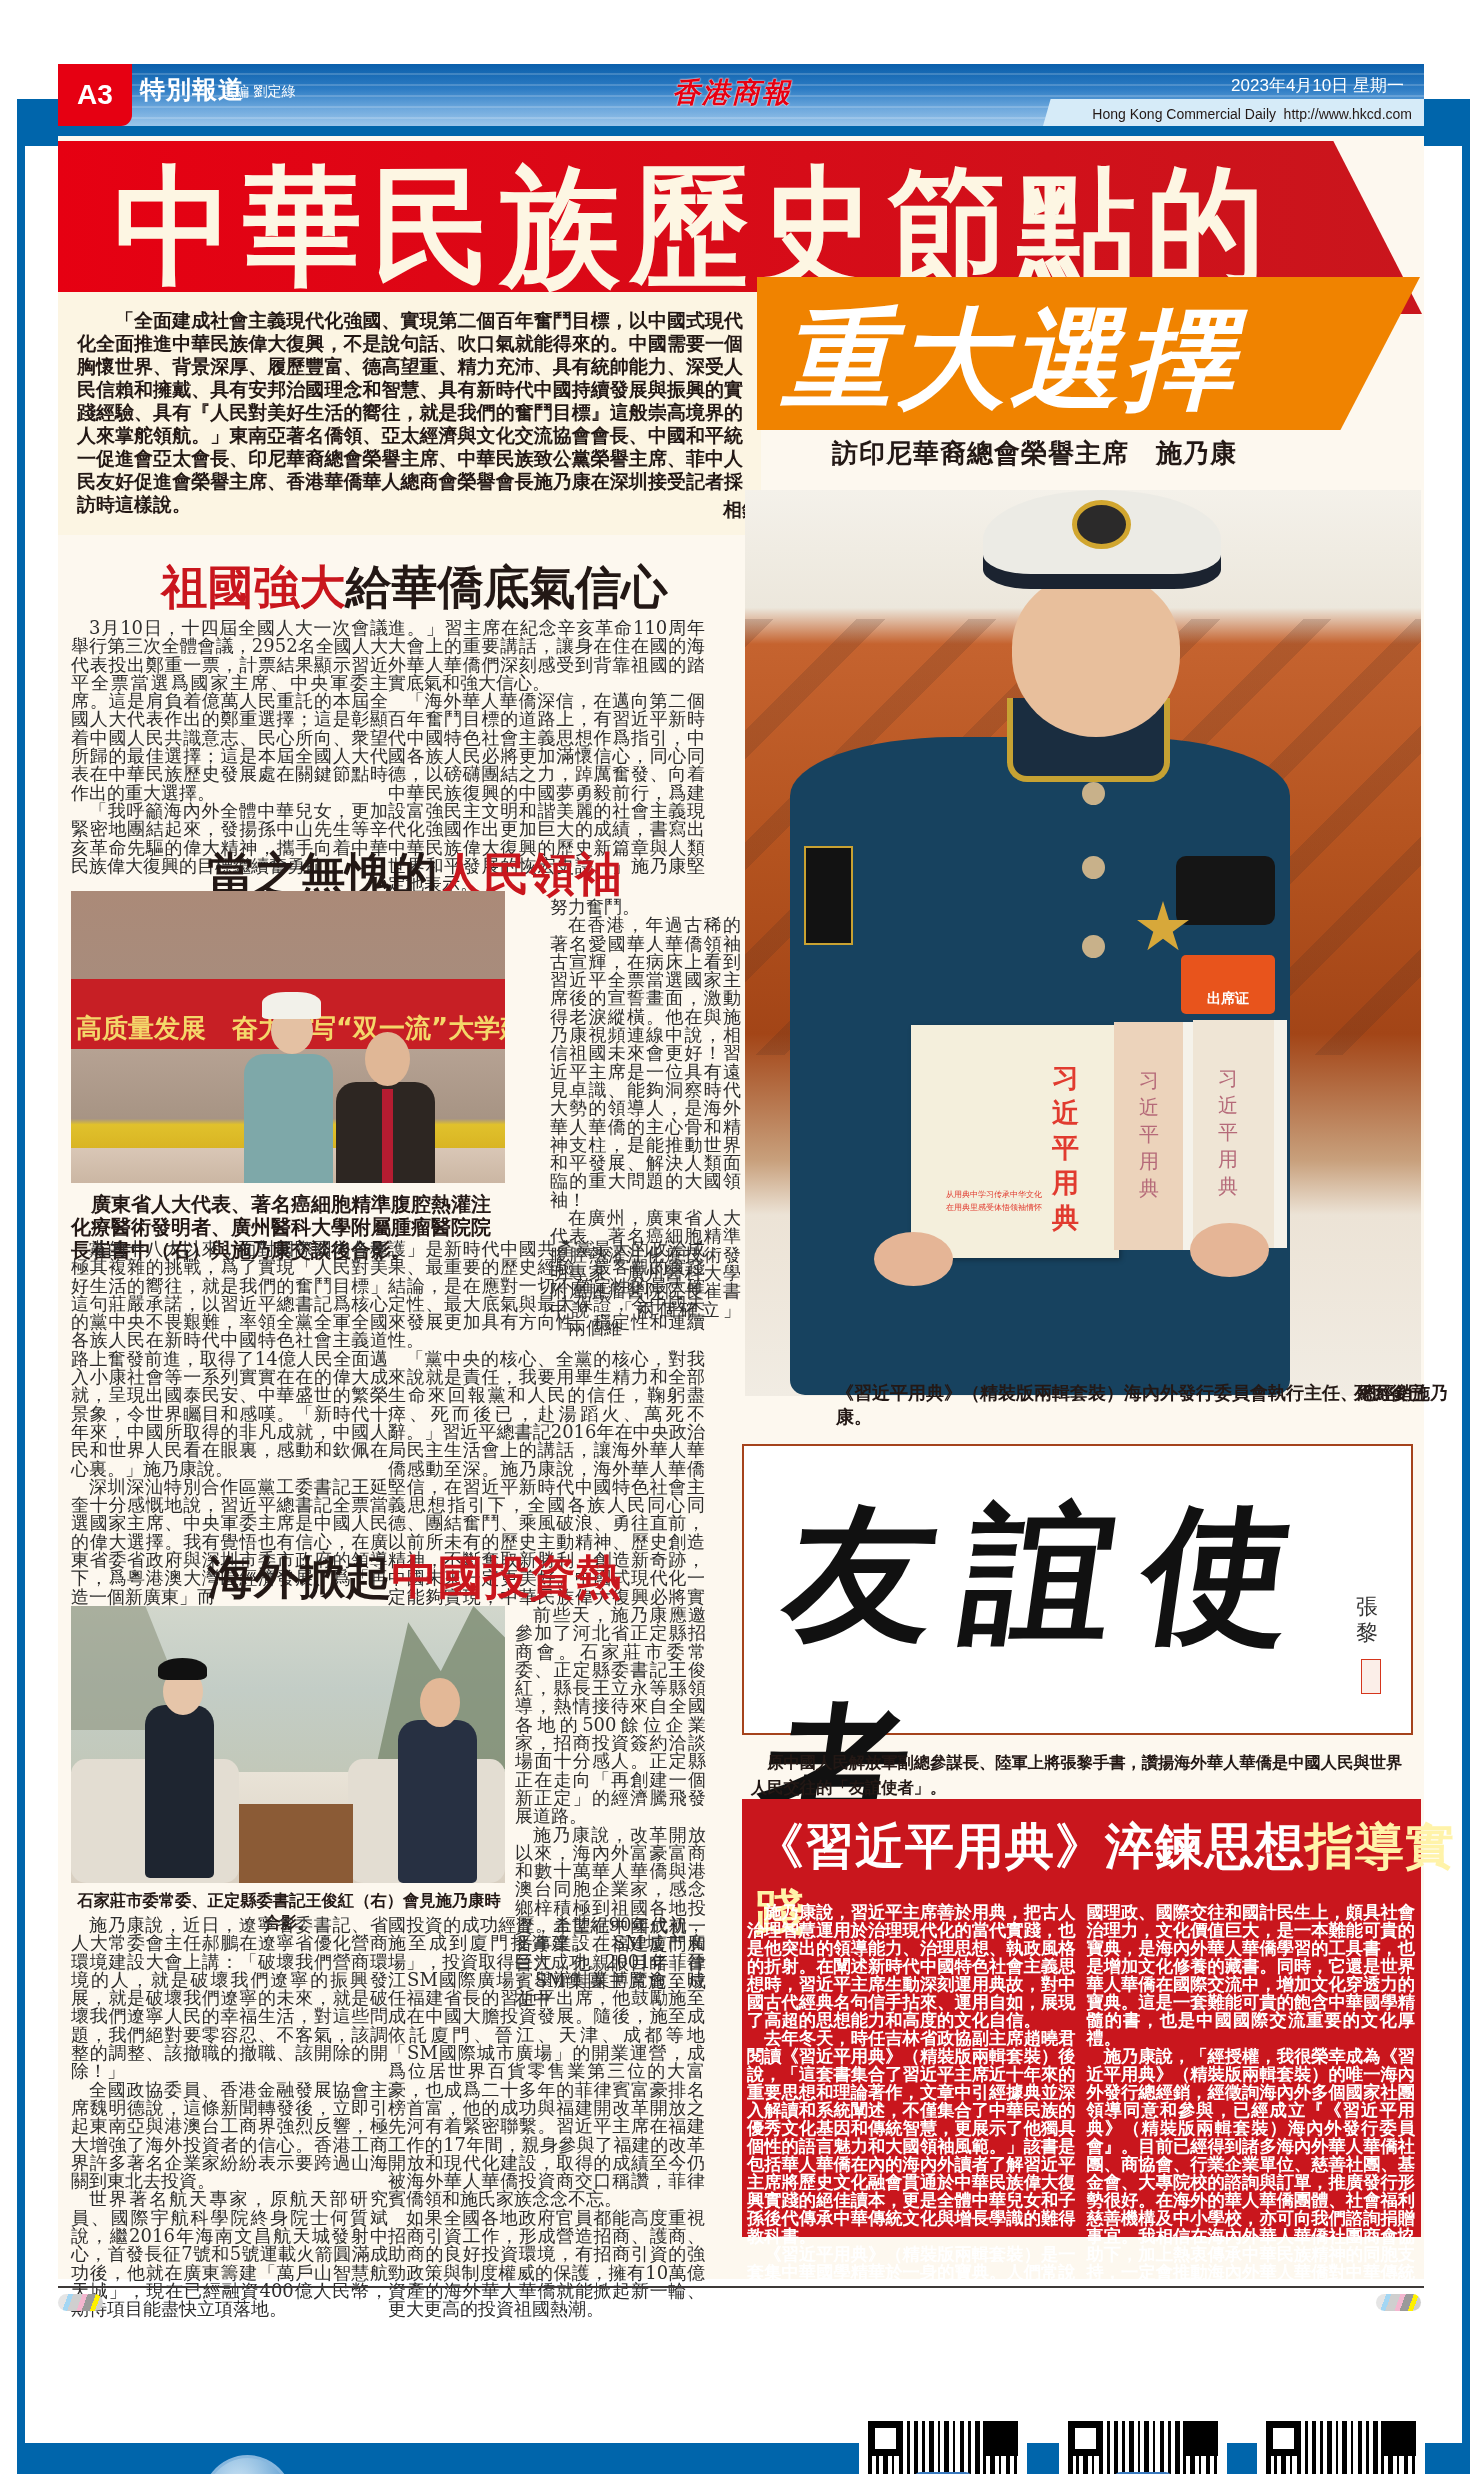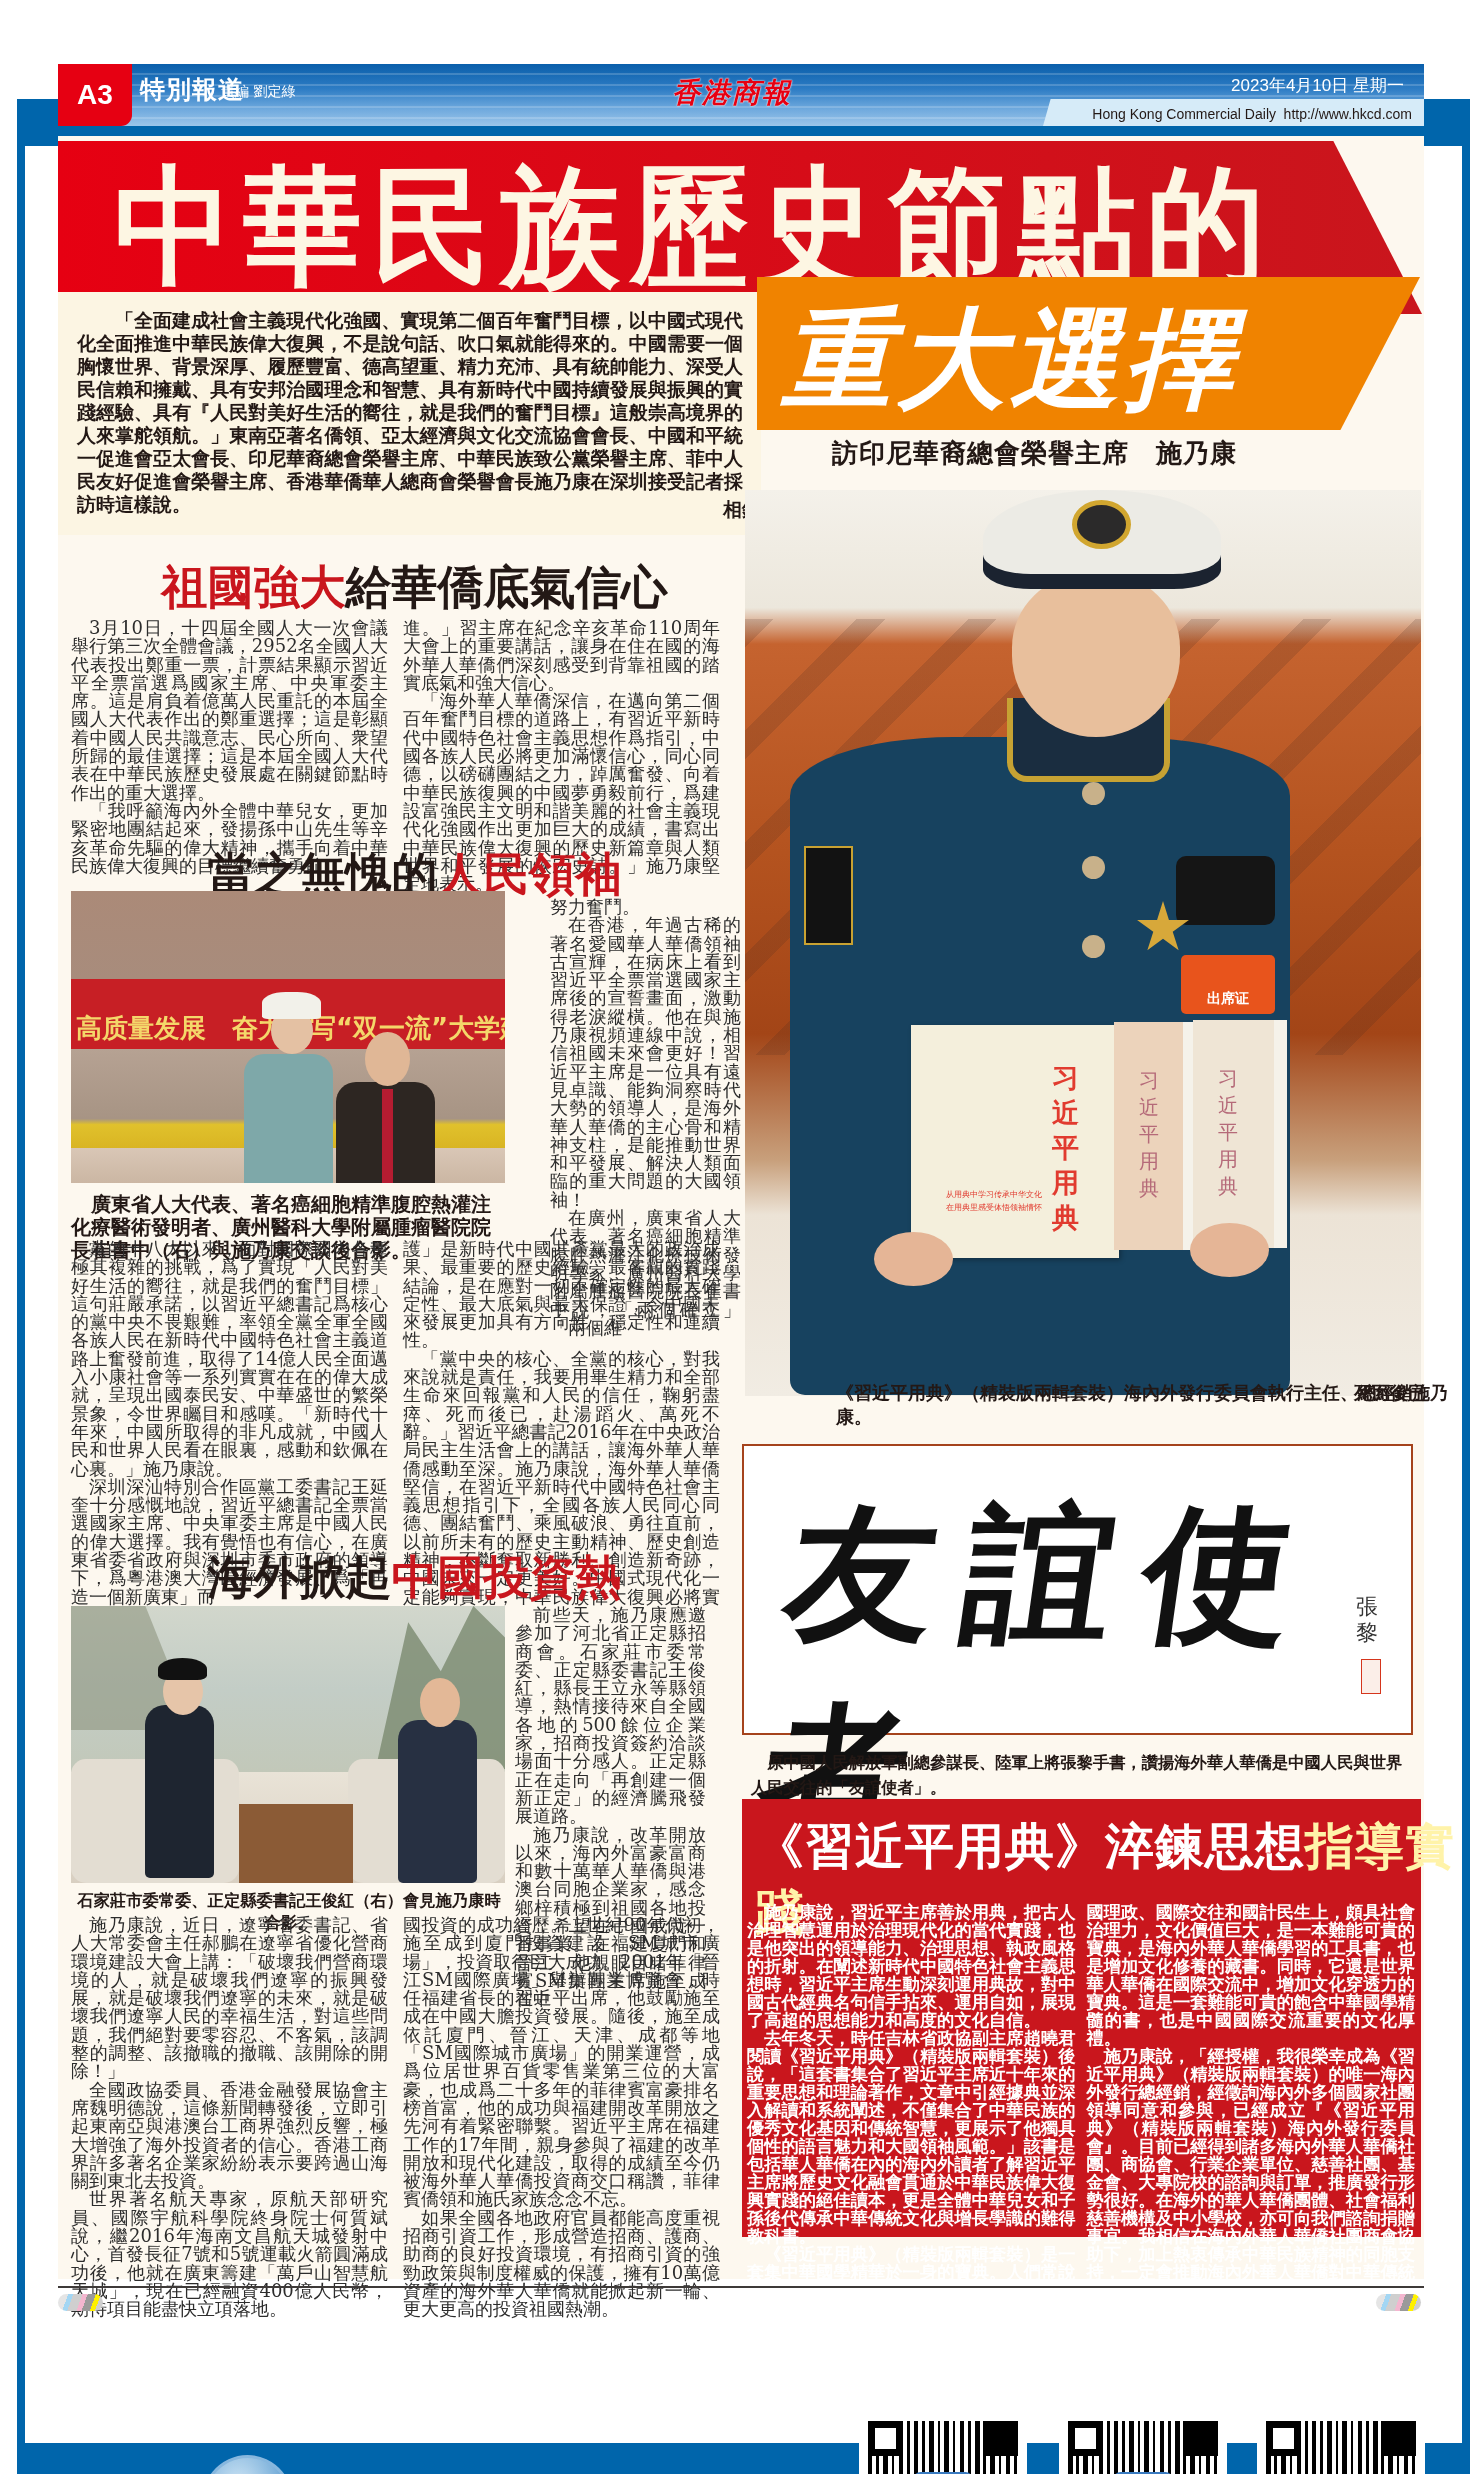--- a/index.html
+++ b/index.html
@@ -103,21 +103,21 @@
   .redbox-cols { position:absolute; left:747px; top:1903px; width:668px; display:flex; gap:11px; }
   .redbox-col { width:329px; color:#fff; font-size:17.3px; line-height:18px; font-weight:bold; text-align:justify; }
   .redbox-col p { text-indent:1em; }
 
   
   .sec-heading { position:absolute; left:58px; width:693px; text-align:center; font-size:46px; font-weight:bold;
     font-family:"DejaVu Serif", serif; color:#231815;padding-left:20px; }
   .sec-heading .red { color:#c9161d; font-family:"DejaVu Sans", sans-serif; }
 
   
-  .cols { position:absolute; display:flex; gap:15px; }
+  .cols { position:absolute; display:flex; }
   .col { font-family:"DejaVu Serif", "Liberation Serif", serif; color:#2c2c2c; font-size:18px; line-height:18.3px; text-align:justify; }
   .col p { text-indent: 1em; }
 
   
   .photo1 { position:absolute; left:71px; top:891px; width:434px; height:292px; overflow:hidden;
     background: linear-gradient(180deg, #ab8a78 0%, #a88c7c 30%, #c71f25 30%, #c71f25 54%, #b6a293 54%, #a79484 78%, #e0c12c 80%, #d9b523 88%, #d9c7b6 88%, #cbb6a3 100%); }
   .photo1 .banner-text { position:absolute; left:5px; top:120px; color:#f4d76a; font-size:26px; font-weight:bold; white-space:nowrap; }
   .photo1 .p1 { position:absolute; left:173px; top:163px; width:89px; height:188px; background:#7ea8a9; border-radius: 20px 20px 0 0; }
   .photo1 .p1h { position:absolute; left:200px; top:116px; width:42px; height:47px; background:#e4c1a3; border-radius:50%; }
   .photo1 .p1c { position:absolute; left:191px; top:101px; width:59px; height:27px; background:#f2f1ea; border-radius:40% 40% 10% 10%; }

